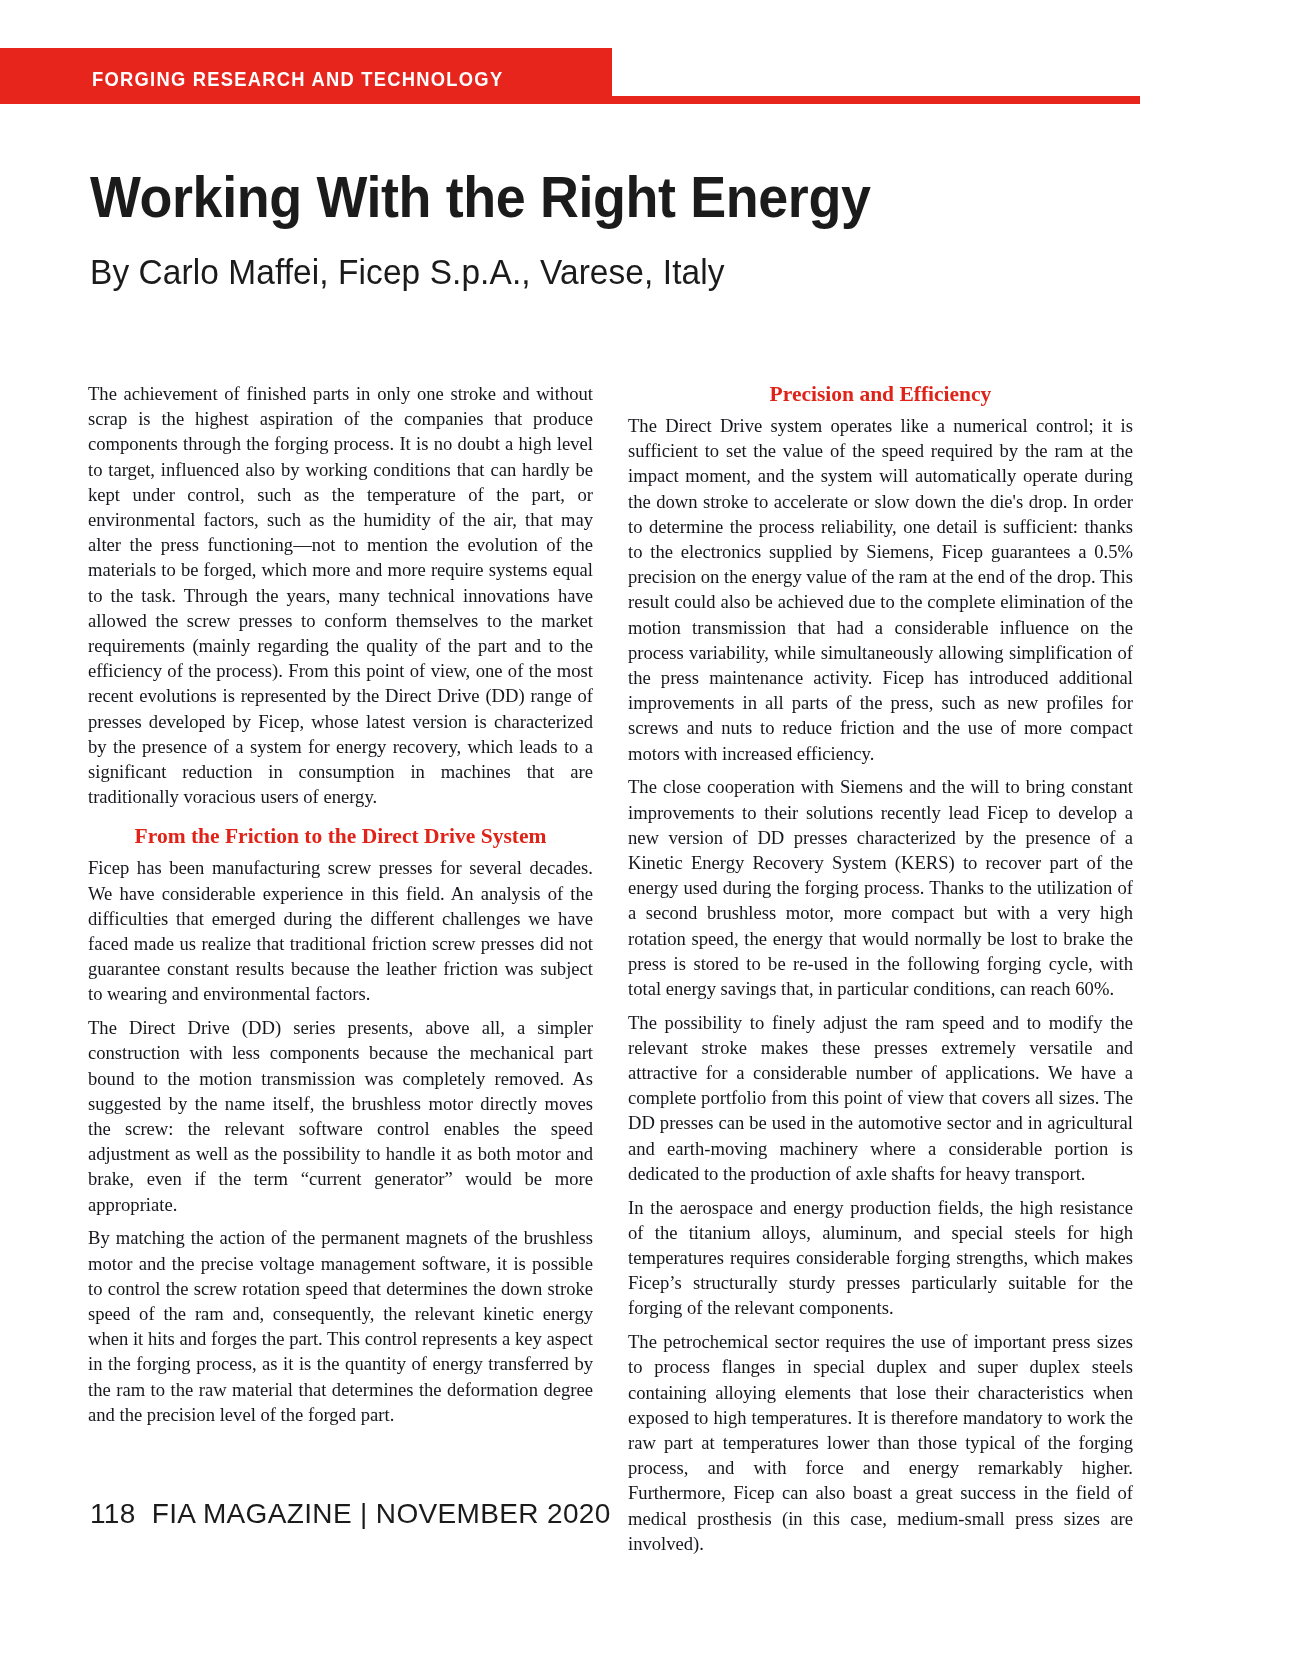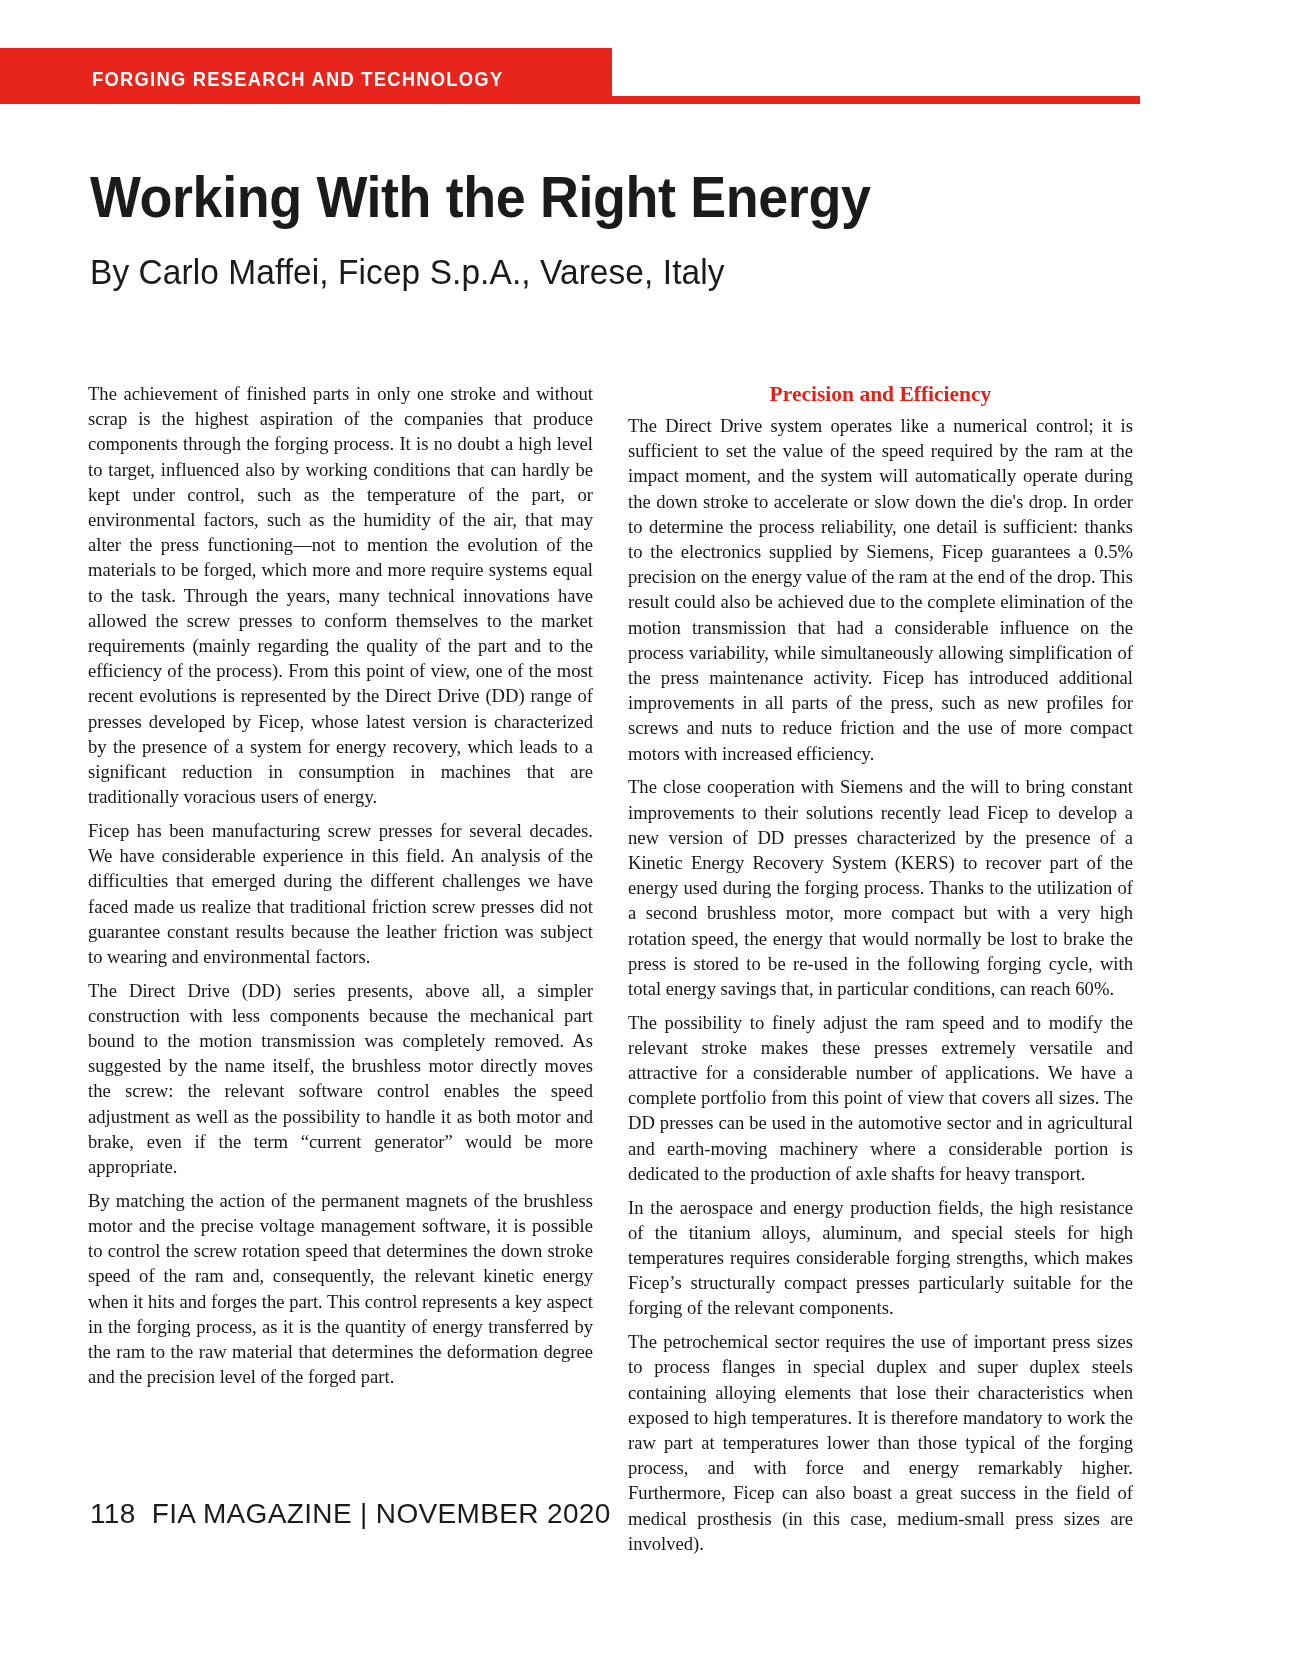--- a/index.html
+++ b/index.html
@@ -145,29 +145,30 @@
 <div class="header-rule"></div>
 
 <div class="title-block">
   <h1 class="article-title">Working With the Right Energy</h1>
   <div class="article-byline">By Carlo Maffei, Ficep S.p.A., Varese, Italy</div>
 </div>
 
 <div class="columns">
   <div class="column" id="col-left">
       <p>The achievement of finished parts in only one stroke and without scrap is the highest aspiration of the companies that produce components through the forging process. It is no doubt a high level to target, influenced also by working conditions that can hardly be kept under control, such as the temperature of the part, or environmental factors, such as the humidity of the air, that may alter the press functioning—not to mention the evolution of the materials to be forged, which more and more require systems equal to the task. Through the years, many technical innovations have allowed the screw presses to conform themselves to the market requirements (mainly regarding the quality of the part and to the efficiency of the process). From this point of view, one of the most recent evolutions is represented by the Direct Drive (DD) range of presses developed by Ficep, whose latest version is characterized by the presence of a system for energy recovery, which leads to a significant reduction in consumption in machines that are traditionally voracious users of energy.</p>
+      <h2 class="section-heading">From the Friction to the Direct Drive System</h2>
       <p>Ficep has been manufacturing screw presses for several decades. We have considerable experience in this field. An analysis of the difficulties that emerged during the different challenges we have faced made us realize that traditional friction screw presses did not guarantee constant results because the leather friction was subject to wearing and environmental factors.</p>
       <p>The Direct Drive (DD) series presents, above all, a simpler construction with less components because the mechanical part bound to the motion transmission was completely removed. As suggested by the name itself, the brushless motor directly moves the screw: the relevant software control enables the speed adjustment as well as the possibility to handle it as both motor and brake, even if the term “current generator” would be more appropriate.</p>
       <p>By matching the action of the permanent magnets of the brushless motor and the precise voltage management software, it is possible to control the screw rotation speed that determines the down stroke speed of the ram and, consequently, the relevant kinetic energy when it hits and forges the part. This control represents a key aspect in the forging process, as it is the quantity of energy transferred by the ram to the raw material that determines the deformation degree and the precision level of the forged part.</p>
     </div>
   <div class="column" id="col-right">
       <h2 class="section-heading">Precision and Efficiency</h2>
       <p>The Direct Drive system operates like a numerical control; it is sufficient to set the value of the speed required by the ram at the impact moment, and the system will automatically operate during the down stroke to accelerate or slow down the die's drop.  In order to determine the process reliability, one detail is sufficient: thanks to the electronics supplied by Siemens, Ficep guarantees a 0.5% precision on the energy value of the ram at the end of the drop. This result could also be achieved due to the complete elimination of the motion transmission that had a considerable influence on the process variability, while simultaneously allowing simplification of the press maintenance activity. Ficep has introduced additional improvements in all parts of the press, such as new profiles for screws and nuts to reduce friction and the use of more compact motors with increased efficiency.</p>
       <p>The close cooperation with Siemens and the will to bring constant improvements to their solutions recently lead Ficep to develop a new version of DD presses characterized by the presence of a Kinetic Energy Recovery System (KERS) to recover part of the energy used during the forging process. Thanks to the utilization of a second brushless motor, more compact but with a very high rotation speed, the energy that would normally be lost to brake the press is stored to be re-used in the following forging cycle, with total energy savings that, in particular conditions, can reach 60%.</p>
       <p>The possibility to finely adjust the ram speed and to modify the relevant stroke makes these presses extremely versatile and attractive for a considerable number of applications.  We have a complete portfolio from this point of view that covers all sizes. The DD presses can be used in the automotive sector and in agricultural and earth-moving machinery where a considerable portion is dedicated to the production of axle shafts for heavy transport.</p>
-      <p>In the aerospace and energy production fields, the high resistance of the titanium alloys, aluminum, and special steels for high temperatures requires considerable forging strengths, which makes Ficep’s structurally compact presses particularly suitable for the forging of the relevant components.</p>
+      <p>In the aerospace and energy production fields, the high resistance of the titanium alloys, aluminum, and special steels for high temperatures requires considerable forging strengths, which makes Ficep’s structurally sturdy presses particularly suitable for the forging of the relevant components.</p>
       <p>The petrochemical sector requires the use of important press sizes to process flanges in special duplex and super duplex steels containing alloying elements that lose their characteristics when exposed to high temperatures. It is therefore mandatory to work the raw part at temperatures lower than those typical of the forging process, and with force and energy remarkably higher. Furthermore, Ficep can also boast a great success in the field of medical prosthesis (in this case, medium-small press sizes are involved).</p>
     </div>
 </div>
 
 <div class="footer">
   <span class="page-no">118</span><span class="mag">FIA MAGAZINE  |  NOVEMBER 2020</span>
 </div>
 
 </body></html>

